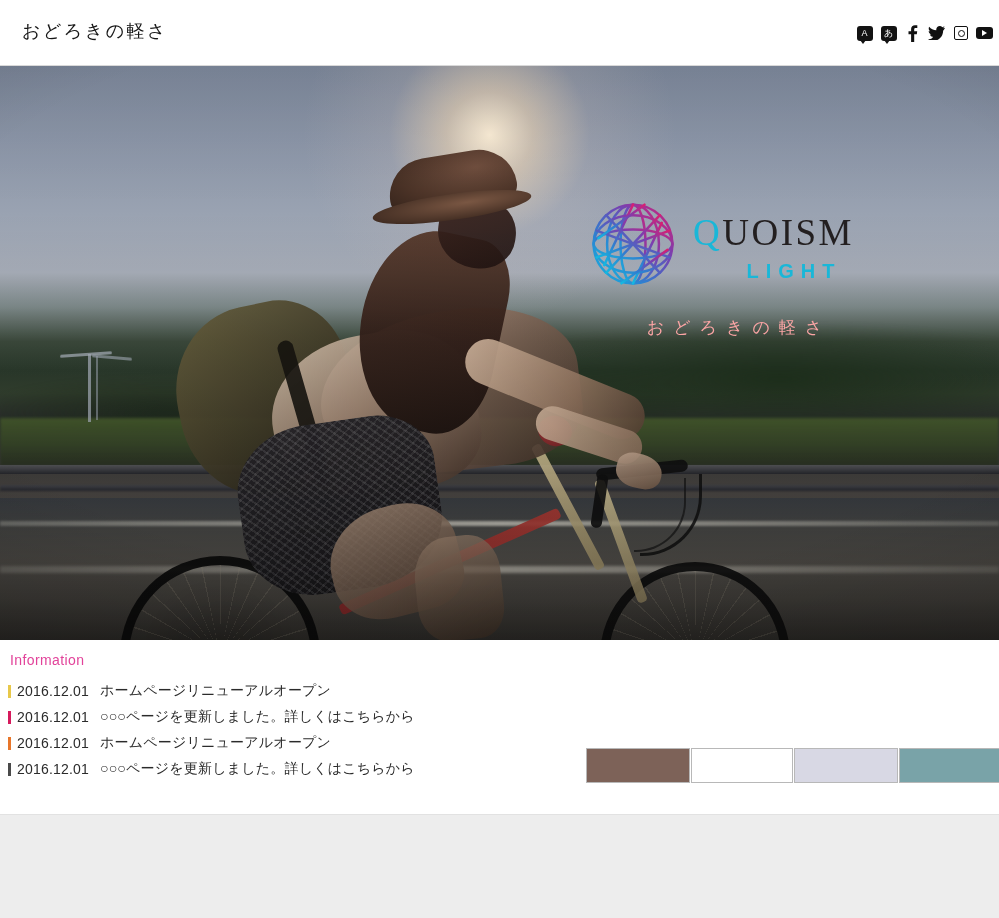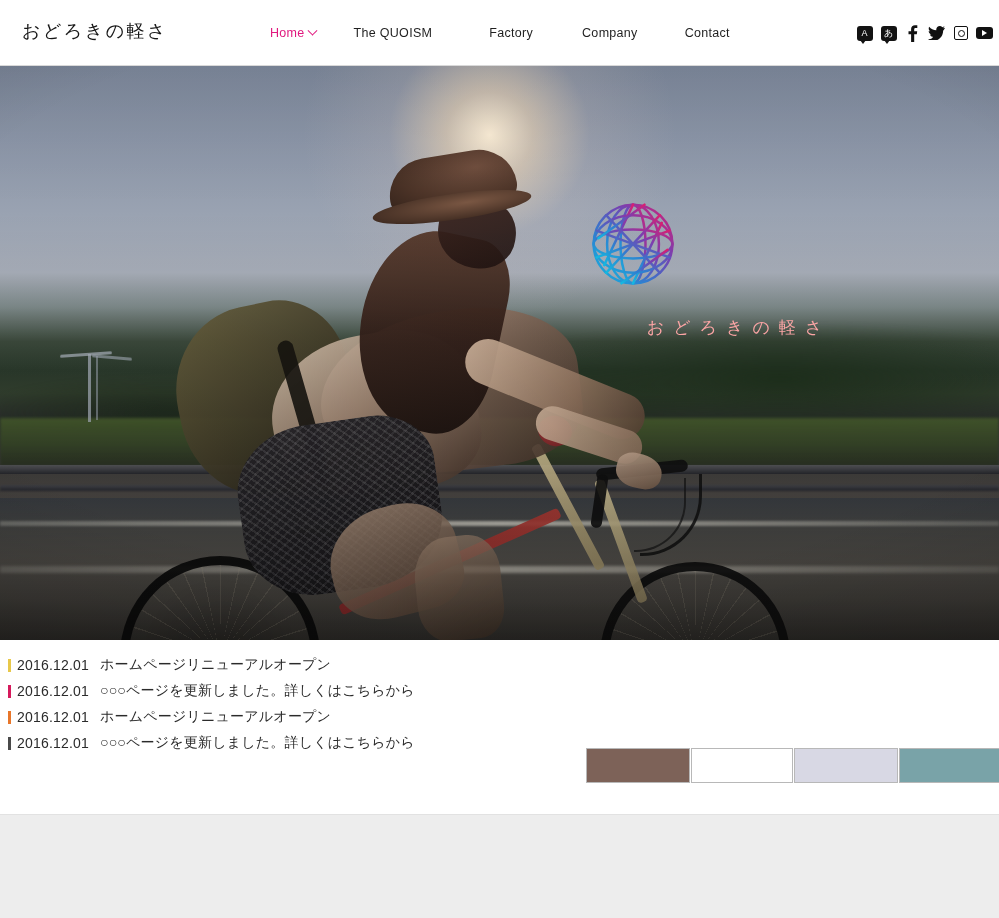--- a/index.html
+++ b/index.html
@@ -591,42 +591,20 @@
 </style>
 </head>
 <body>
 
 <div class="page">
 
   <div class="header">
 
     <div class="brand-logo">おどろきの軽さ</div>
 
-    <div class="nav">
-      <div class="nav-item home">
-        <span>Home</span>
-        <span class="chev"></span>
-      </div>
-      <div class="nav-gap-1"></div>
-      <div class="nav-item">
-        <span>The QUOISM</span>
-      </div>
-      <div class="nav-gap-2"></div>
-      <div class="nav-item">
-        <span>Factory</span>
-      </div>
-      <div class="nav-gap-3"></div>
-      <div class="nav-item">
-        <span>Company</span>
-      </div>
-      <div class="nav-gap-4"></div>
-      <div class="nav-item">
-        <span>Contact</span>
-      </div>
-    </div>
 
     <div class="social">
       <div class="soc-icon">
         <div class="lang-bubble">
             <span>A</span>
           </div>
       </div>
       <div class="soc-icon">
         <div class="lang-bubble">
             <span>あ</span>
@@ -719,27 +697,32 @@
           <path d="M12 64 L88 36"></path>
           <path d="M22 20 L78 80"></path>
           <path d="M22 80 L78 20"></path>
           <path d="M50 9 L20 72"></path>
           <path d="M50 91 L80 28"></path>
           <path d="M14 44 L62 9"></path>
           <path d="M86 56 L38 91"></path>
         </g>
       </svg>
 
+      <div class="quoism-wrap">
+        <div class="quoism-text"><span class="q">Q</span><span>UOISM</span></div>
+        <div class="light-text">LIGHT</div>
+      </div>
 
       <div class="tagline">おどろきの軽さ</div>
     </div>
 
   </div>
 
   <div class="info-section">
+    <div class="info-title">Information</div>
 
     <div class="news-row">
       <div class="news-bar" style="background:#e8c84a"></div>
       <div class="news-date">2016.12.01</div>
       <div class="news-text">ホームページリニューアルオープン</div>
     </div>
 
     <div class="news-row">
       <div class="news-bar" style="background:#d61a5c"></div>
       <div class="news-date">2016.12.01</div>

